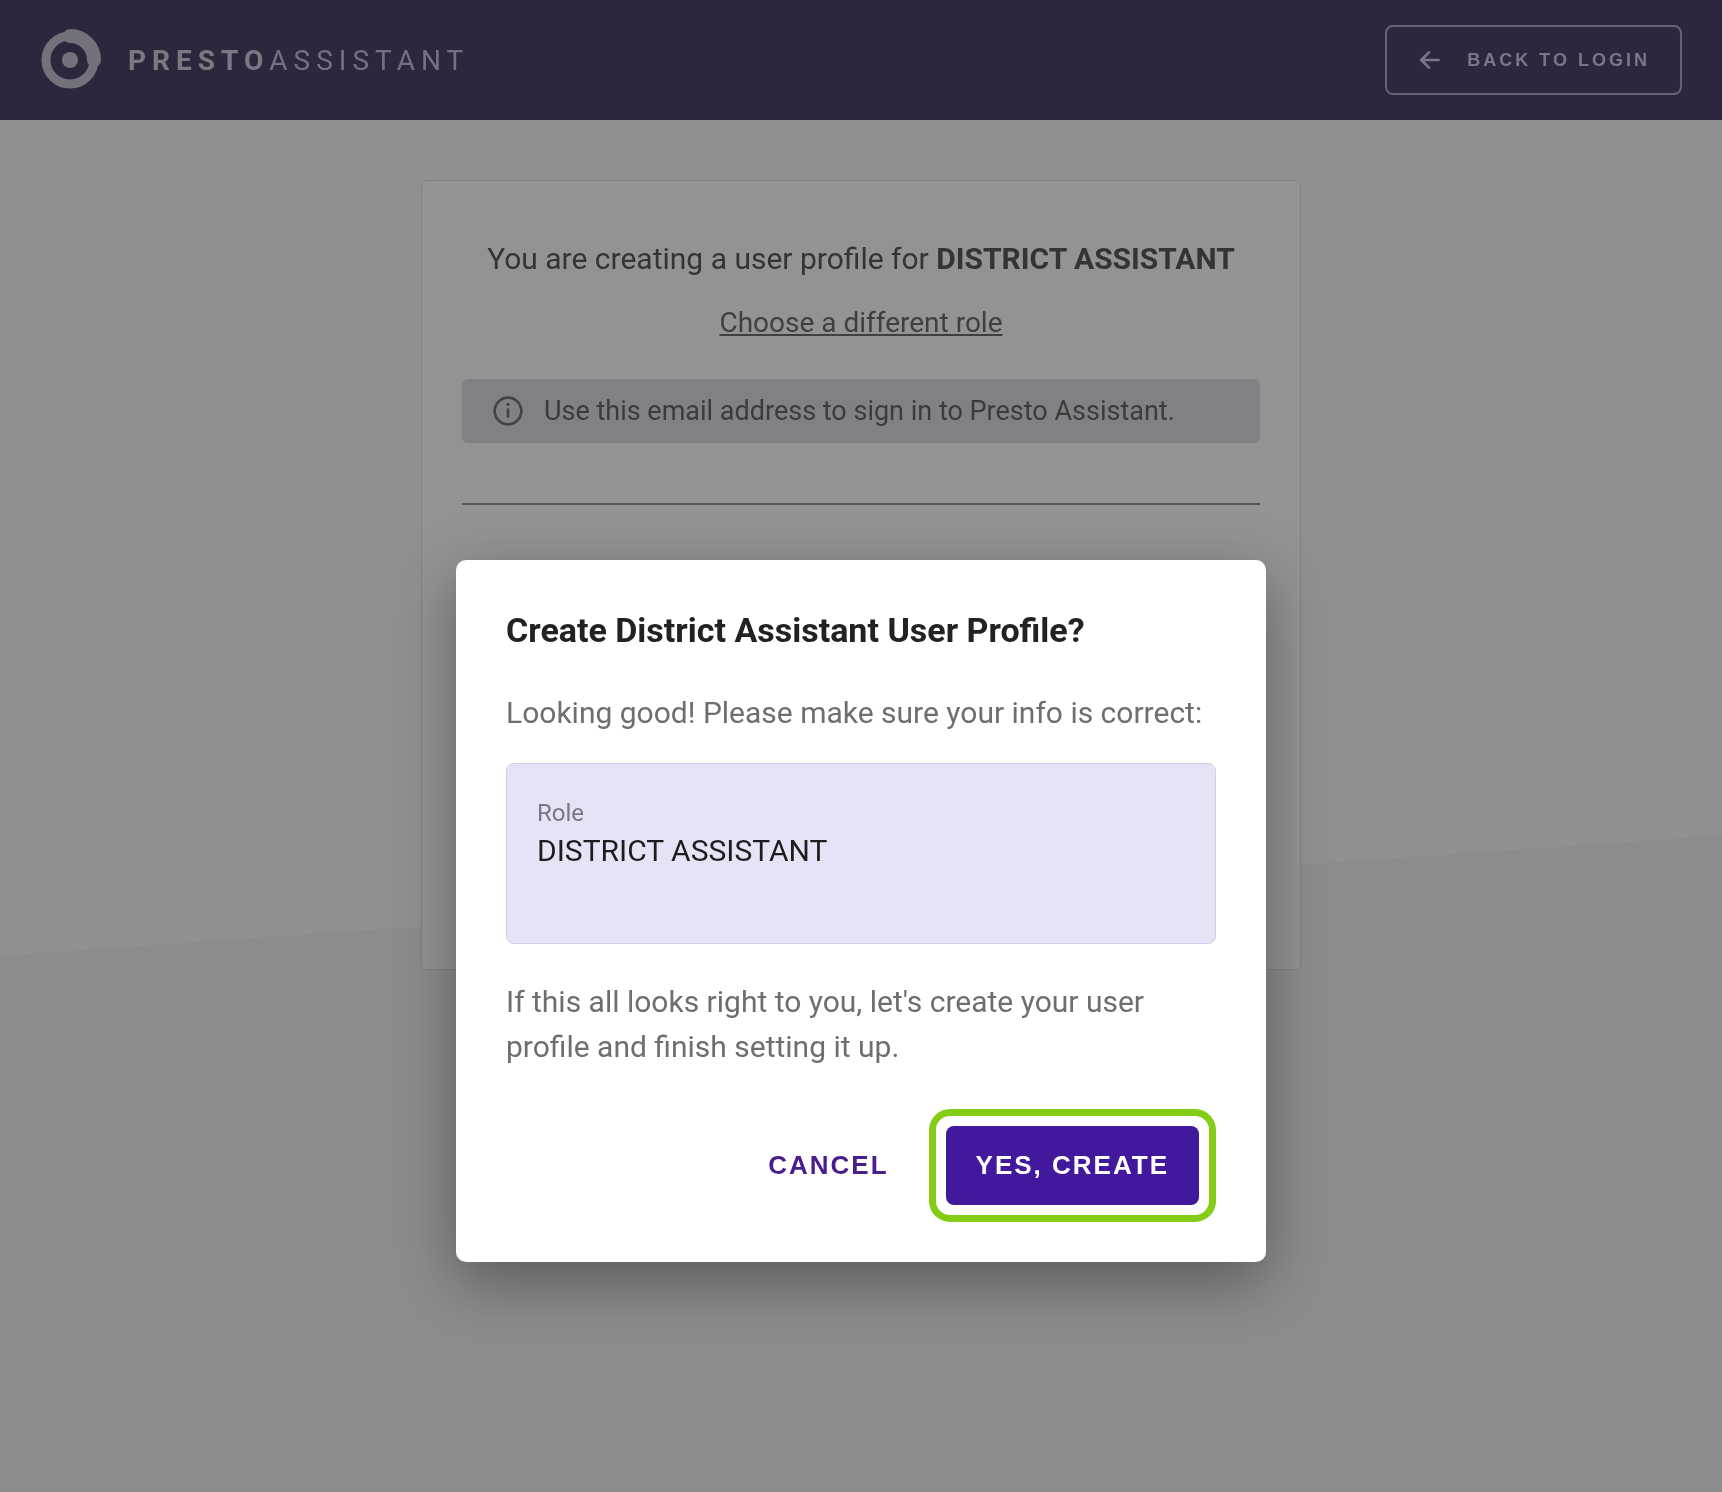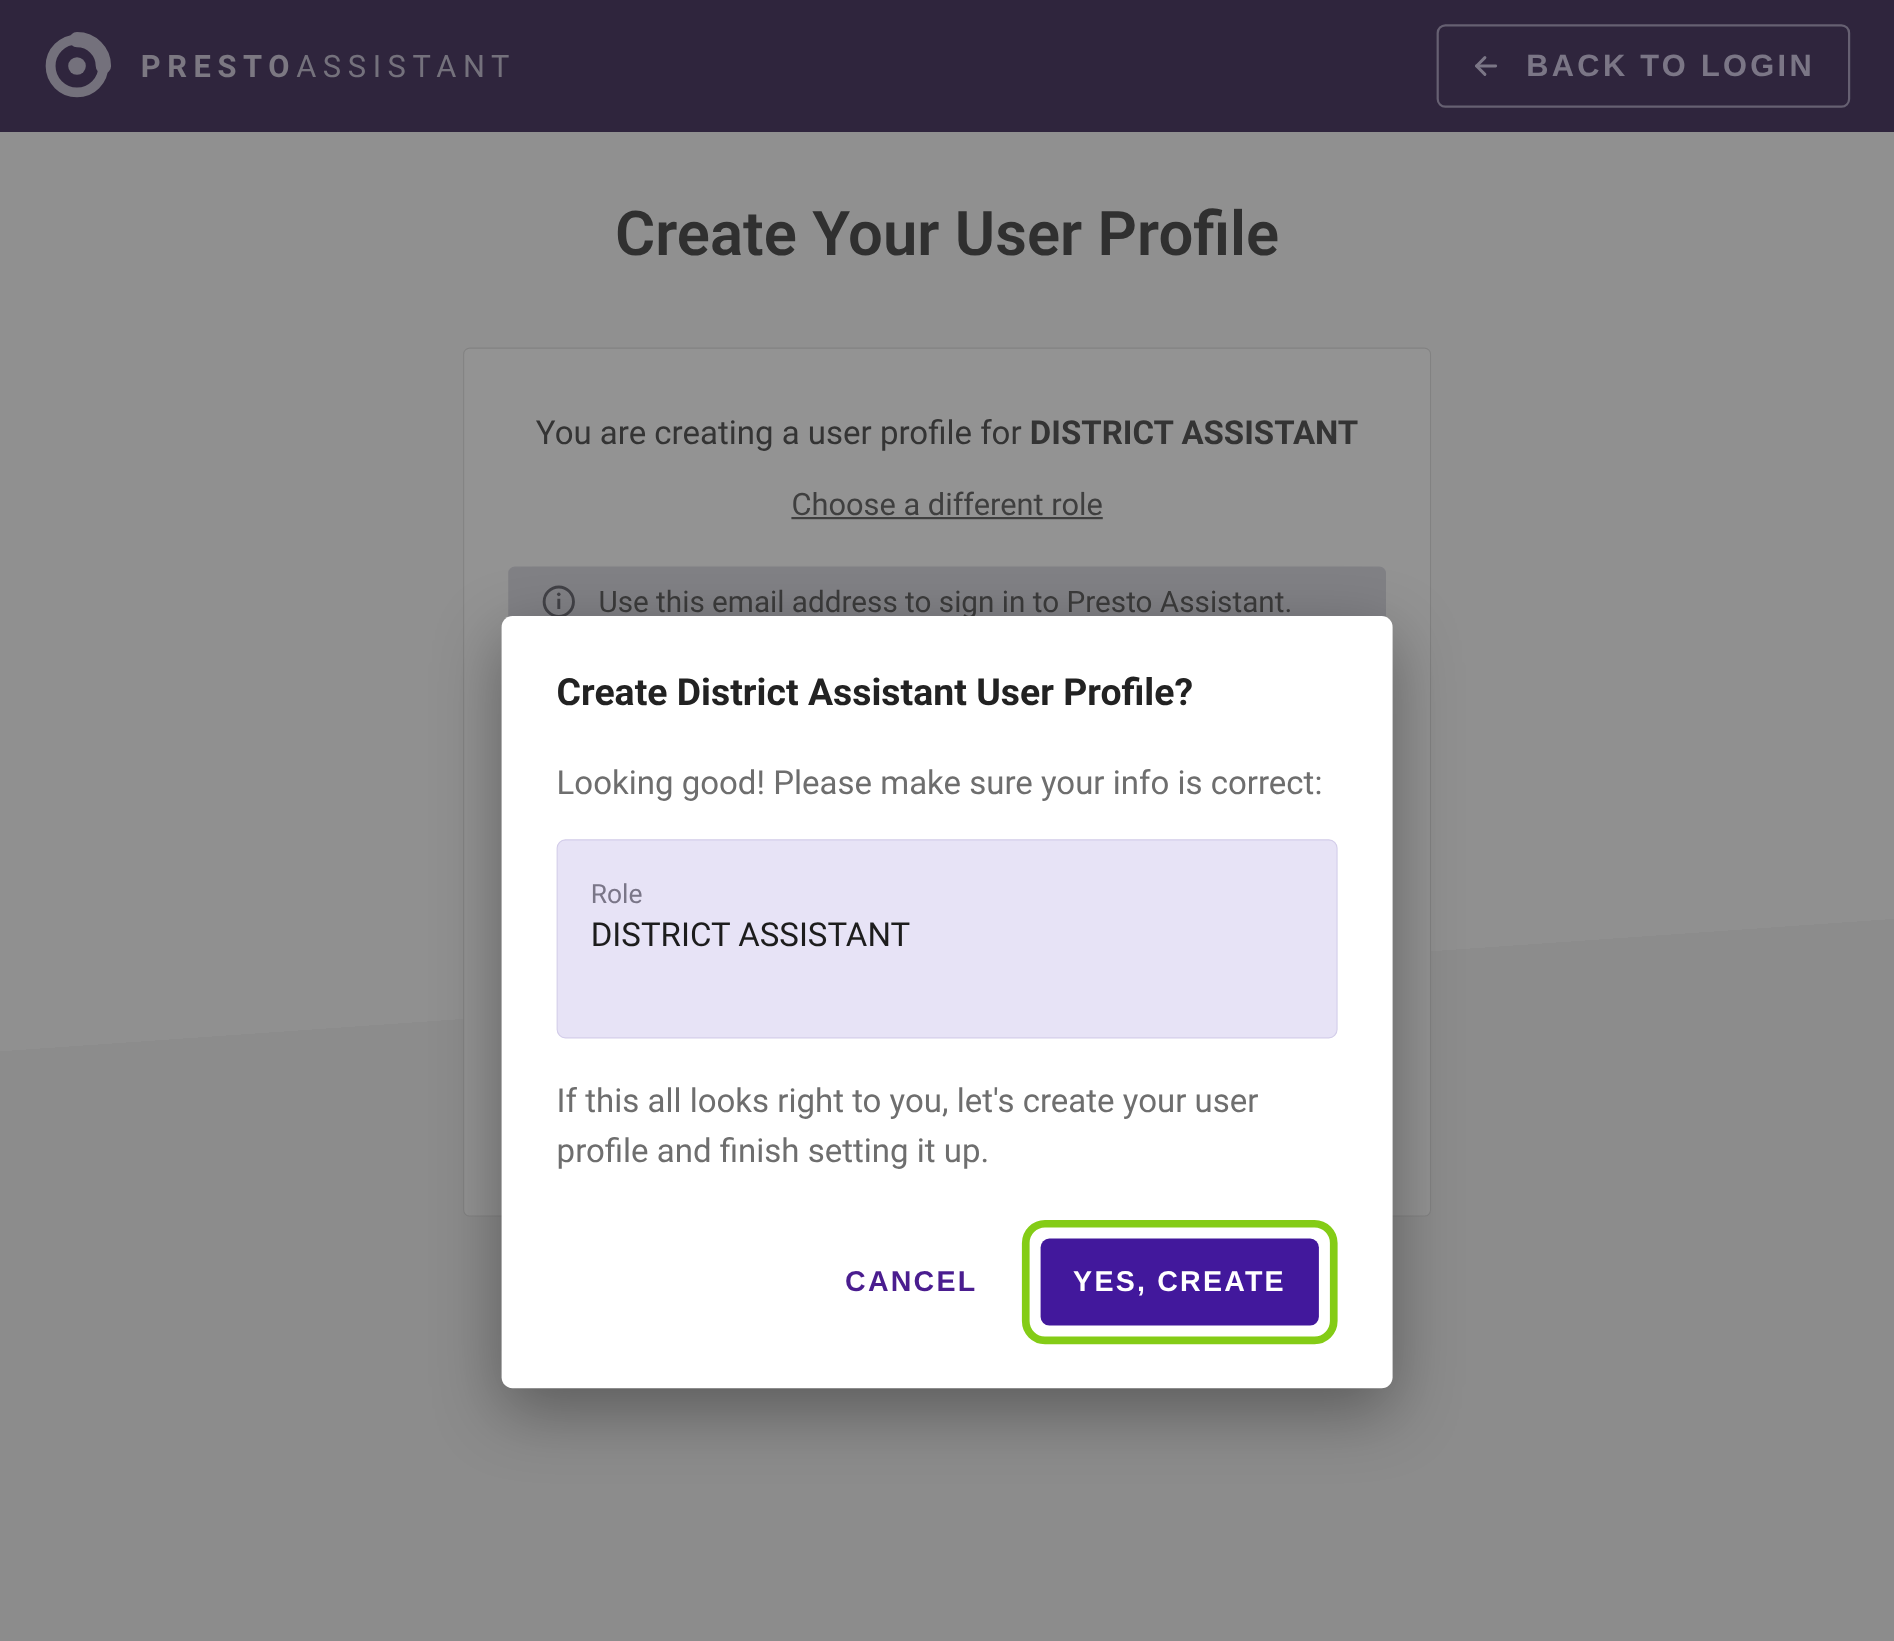--- a/index.html
+++ b/index.html
@@ -34,21 +34,21 @@
     letter-spacing: 6px;
     font-weight: 400;
   }
   .logo-text .bold { font-weight: 700; color: #c9c2d8; }
   .back-btn {
     border: 2px solid #9a8db3;
     color: #c8bde0;
     background: transparent;
     border-radius: 8px;
     padding: 20px 30px;
-    font-size: 28px;
+    font-size: 18px;
     letter-spacing: 3px;
     font-weight: 700;
     display: flex;
     align-items: center;
     gap: 24px;
     cursor: pointer;
   }
   .back-btn svg { width: 26px; height: 26px; stroke: #c8bde0; }
 
   
@@ -226,21 +226,20 @@
         <line x1="20" y1="12" x2="4" y2="12"></line>
         <polyline points="11 5 4 12 11 19"></polyline>
       </svg>
     <span>BACK TO LOGIN</span>
   </button>
 </div>
 
 <div class="bg-split"></div>
 
 <div class="main">
-  <h1 class="page-title">Create Your User Profile</h1>
 
   <div class="card">
     <p class="creating-line">
       <span>You are creating a user profile for </span><span class="role-strong">DISTRICT ASSISTANT</span>
     </p>
     <a class="diff-role">Choose a different role</a>
 
     <div class="info-banner">
       <svg viewBox="0 0 24 24" fill="none" stroke="#4a4a55" stroke-width="2">
           <circle cx="12" cy="12" r="10"></circle>

